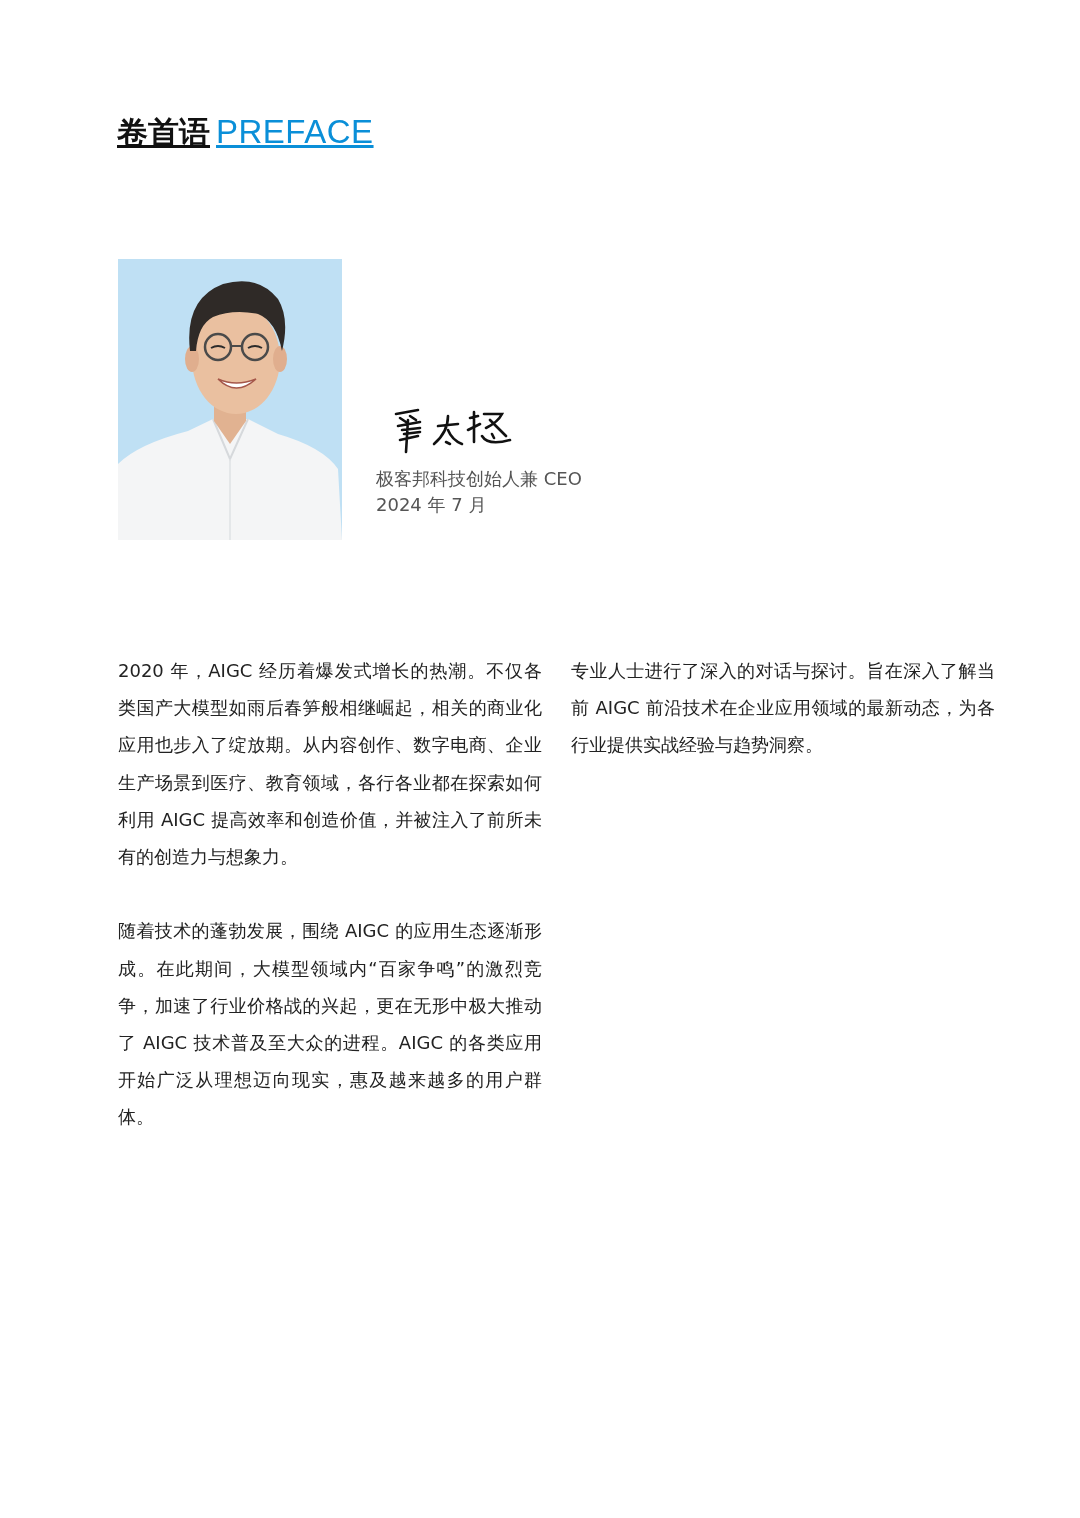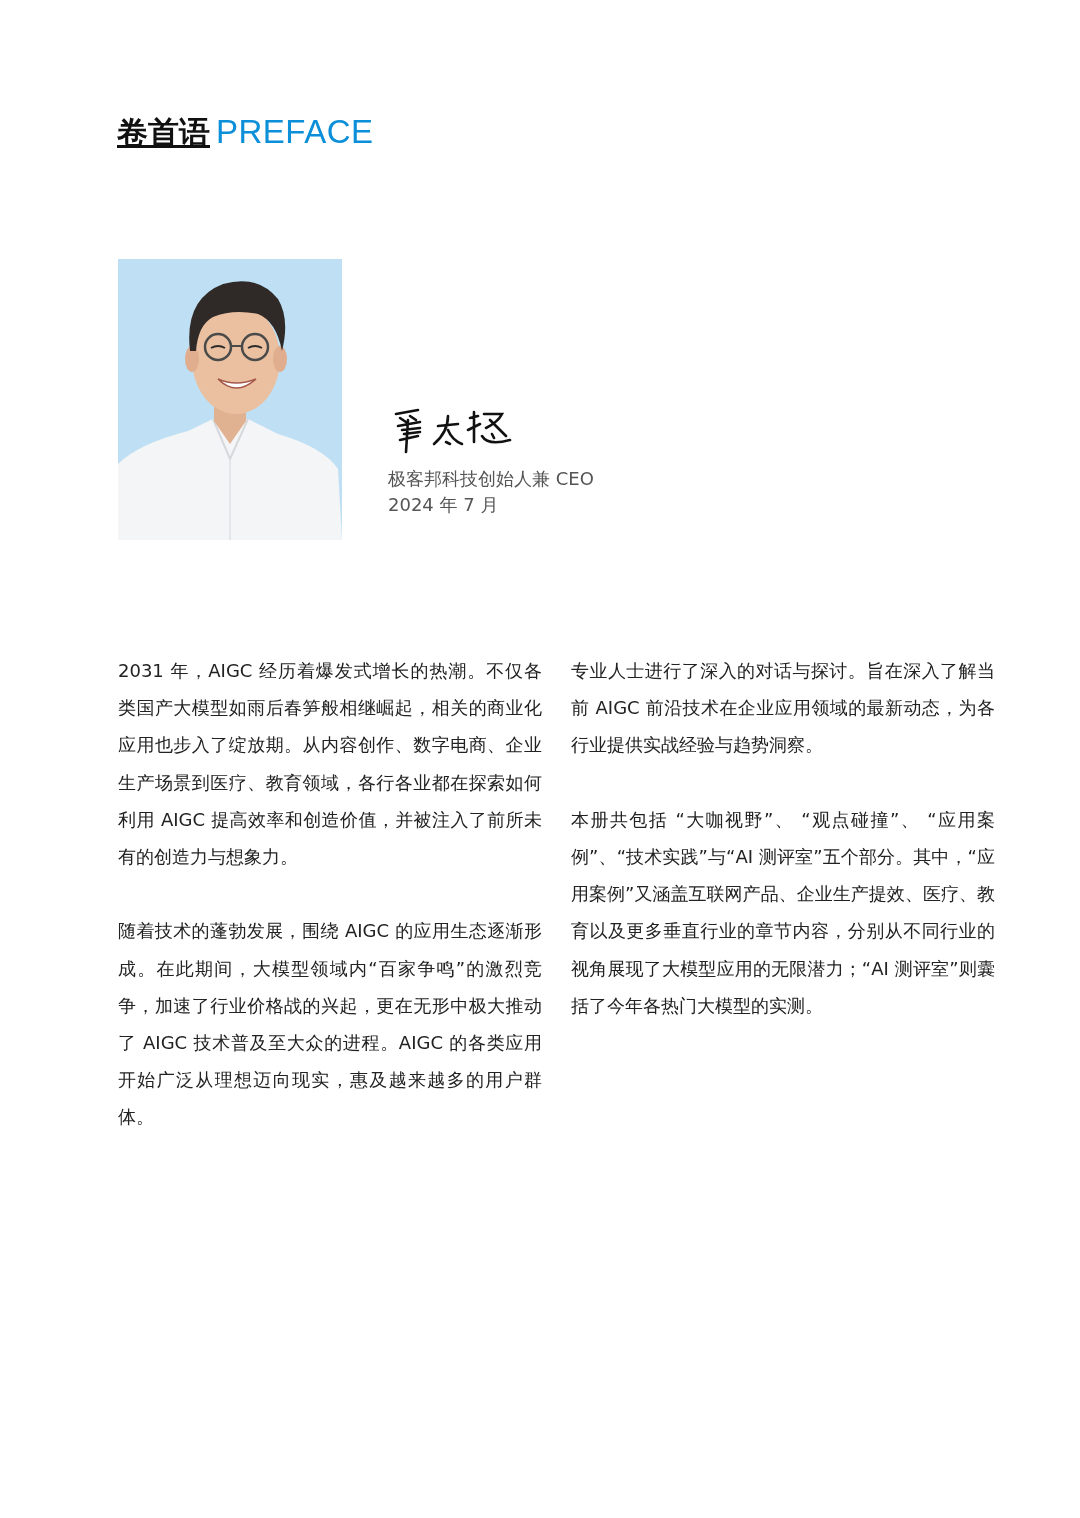--- a/index.html
+++ b/index.html
@@ -1,27 +1,27 @@
 <!DOCTYPE html>
 <html><head>
   <meta charset="utf-8">
   <style>
     html, body { margin: 0; padding: 0; background: #ffffff; }
     body { width: 1080px; height: 1518px; position: relative; overflow: hidden;
            font-family: "DejaVu Sans", "Liberation Sans", sans-serif; color: #1a1a1a; }
     .title { position: absolute; left: 117px; top: 112px; font-size: 31px; line-height: 40px; white-space: nowrap; }
     .title .cn { color: #111; font-weight: bold; text-decoration: underline; }
-    .title .en { color: #0a8fd8; font-family: "Liberation Sans", sans-serif; font-size: 33px; margin-left: 6px; letter-spacing: 0.5px; }
+    .title .en { color: #0a8fd8; font-family: "Liberation Sans", sans-serif; font-size: 33px; margin-left: 6px; letter-spacing: 0.5px; text-decoration: underline; }
 
     .portrait { position: absolute; left: 118px; top: 259px; width: 224px; height: 281px;
                 background: #bfe0f4; overflow: hidden; }
     .portrait svg { display: block; }
 
     .signature { position: absolute; left: 390px; top: 402px; width: 125px; height: 52px; }
-    .byline { position: absolute; left: 388px; top: 466px; font-size: 18px; line-height: 26px; color: #555; white-space: nowrap; }
+    .byline { position: absolute; left: 376px; top: 466px; font-size: 18px; line-height: 26px; color: #555; white-space: nowrap; }
 
     .col { position: absolute; top: 652px; width: 424px; font-size: 18px; line-height: 37.2px; color: #222; }
     .col.left { left: 118px; }
     .col.right { left: 571px; }
     .col p { margin: 0 0 37.2px 0; text-align: justify; text-align-last: left; }
     .col p.last { margin-bottom: 0; }
 
     .watermark { position: absolute; right: 6px; top: 1568px; font-size: 18px; color: #0c4a6e;
                  font-family: "Liberation Sans", sans-serif; white-space: nowrap; }
   </style>
@@ -69,22 +69,21 @@
     </g>
   </svg>
 </div>
 
 <div class="byline">
   <div>极客邦科技创始人兼 CEO</div>
   <div>2024 年 7 月</div>
 </div>
 
 <div class="col left">
-  <p>2031 年，AIGC 经历着爆发式增长的热潮。不仅各类国产大模型如雨后春笋般相继崛起，相关的商业化应用也步入了绽放期。从内容创作、数字电商、企业生产场景到医疗、教育领域，各行各业都在探索如何利用 AIGC 提高效率和创造价值，并被注入了前所未有的创造力与想象力。</p>
+  <p>2020 年，AIGC 经历着爆发式增长的热潮。不仅各类国产大模型如雨后春笋般相继崛起，相关的商业化应用也步入了绽放期。从内容创作、数字电商、企业生产场景到医疗、教育领域，各行各业都在探索如何利用 AIGC 提高效率和创造价值，并被注入了前所未有的创造力与想象力。</p>
   <p>随着技术的蓬勃发展，围绕 AIGC 的应用生态逐渐形成。在此期间，大模型领域内“百家争鸣”的激烈竞争，加速了行业价格战的兴起，更在无形中极大推动了 AIGC 技术普及至大众的进程。AIGC 的各类应用开始广泛从理想迈向现实，惠及越来越多的用户群体。</p>
 </div>
 
 <div class="col right">
   <p>专业人士进行了深入的对话与探讨。旨在深入了解当前 AIGC 前沿技术在企业应用领域的最新动态，为各行业提供实战经验与趋势洞察。</p>
-  <p class="last">本册共包括 “大咖视野”、 “观点碰撞”、 “应用案例”、“技术实践”与“AI 测评室”五个部分。其中，“应用案例”又涵盖互联网产品、企业生产提效、医疗、教育以及更多垂直行业的章节内容，分别从不同行业的视角展现了大模型应用的无限潜力；“AI 测评室”则囊括了今年各热门大模型的实测。</p>
 </div>
 
 <div class="watermark">CSDN @麻辣排骨面</div>
 
 </body></html>

